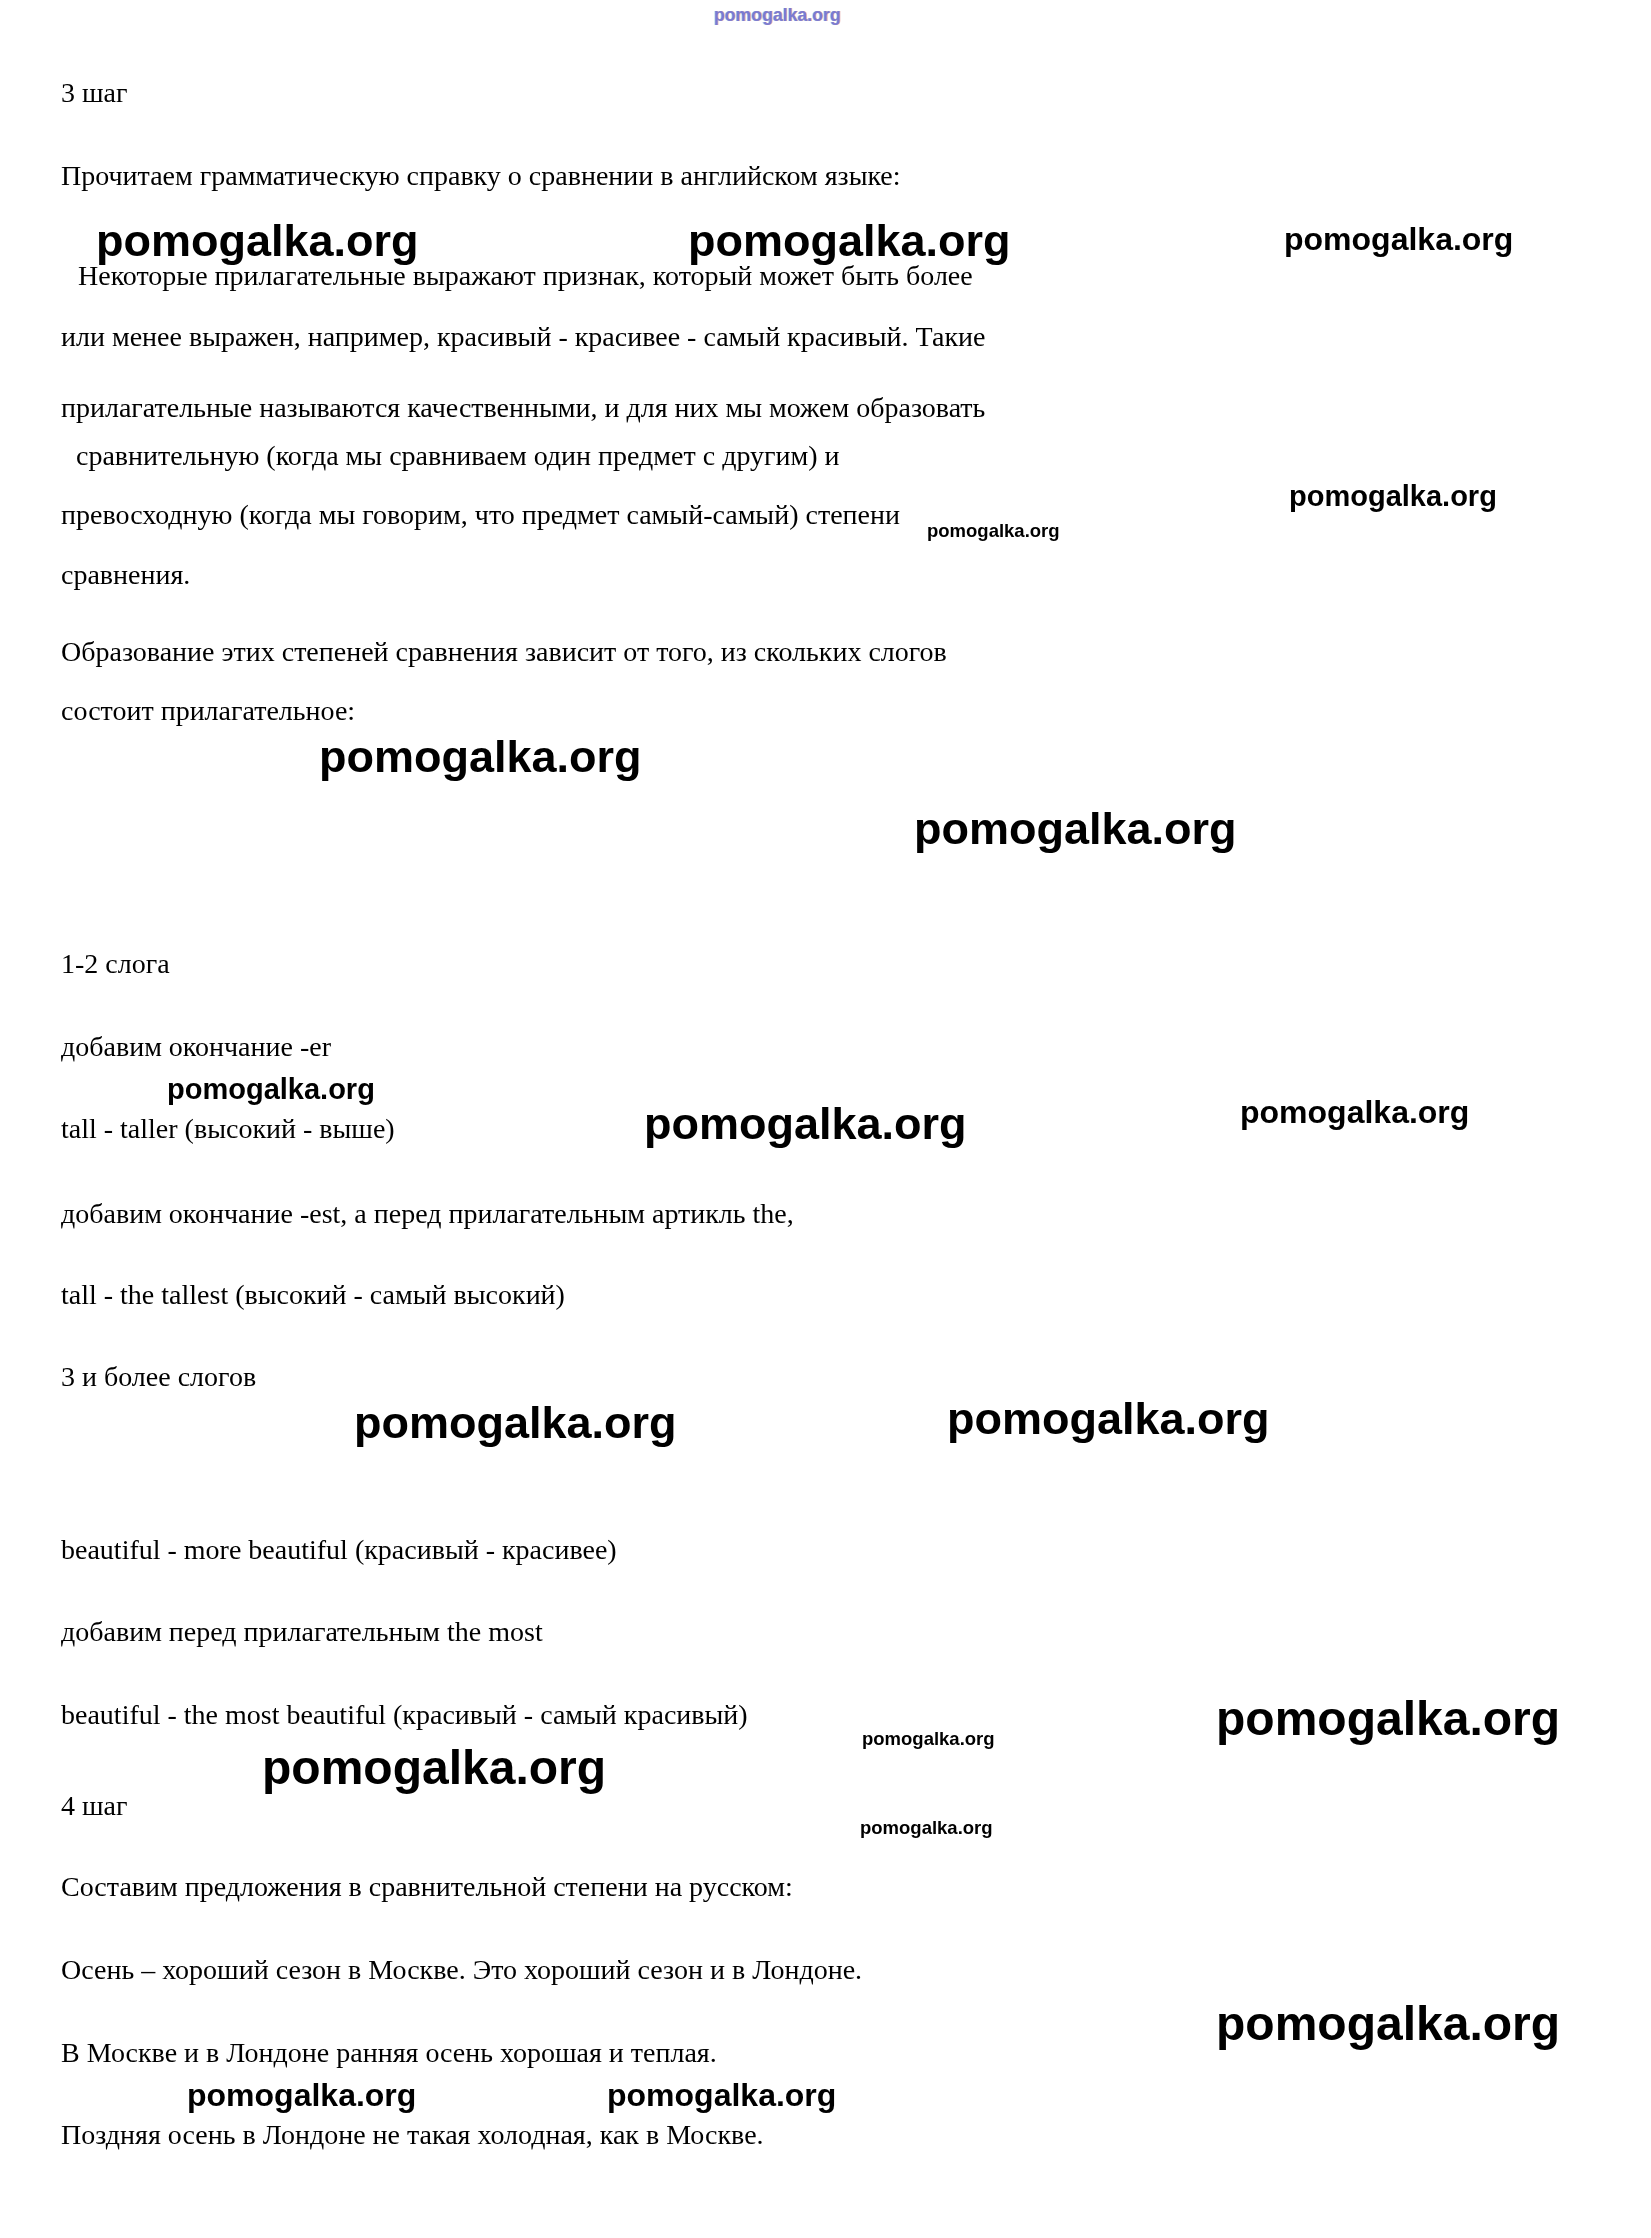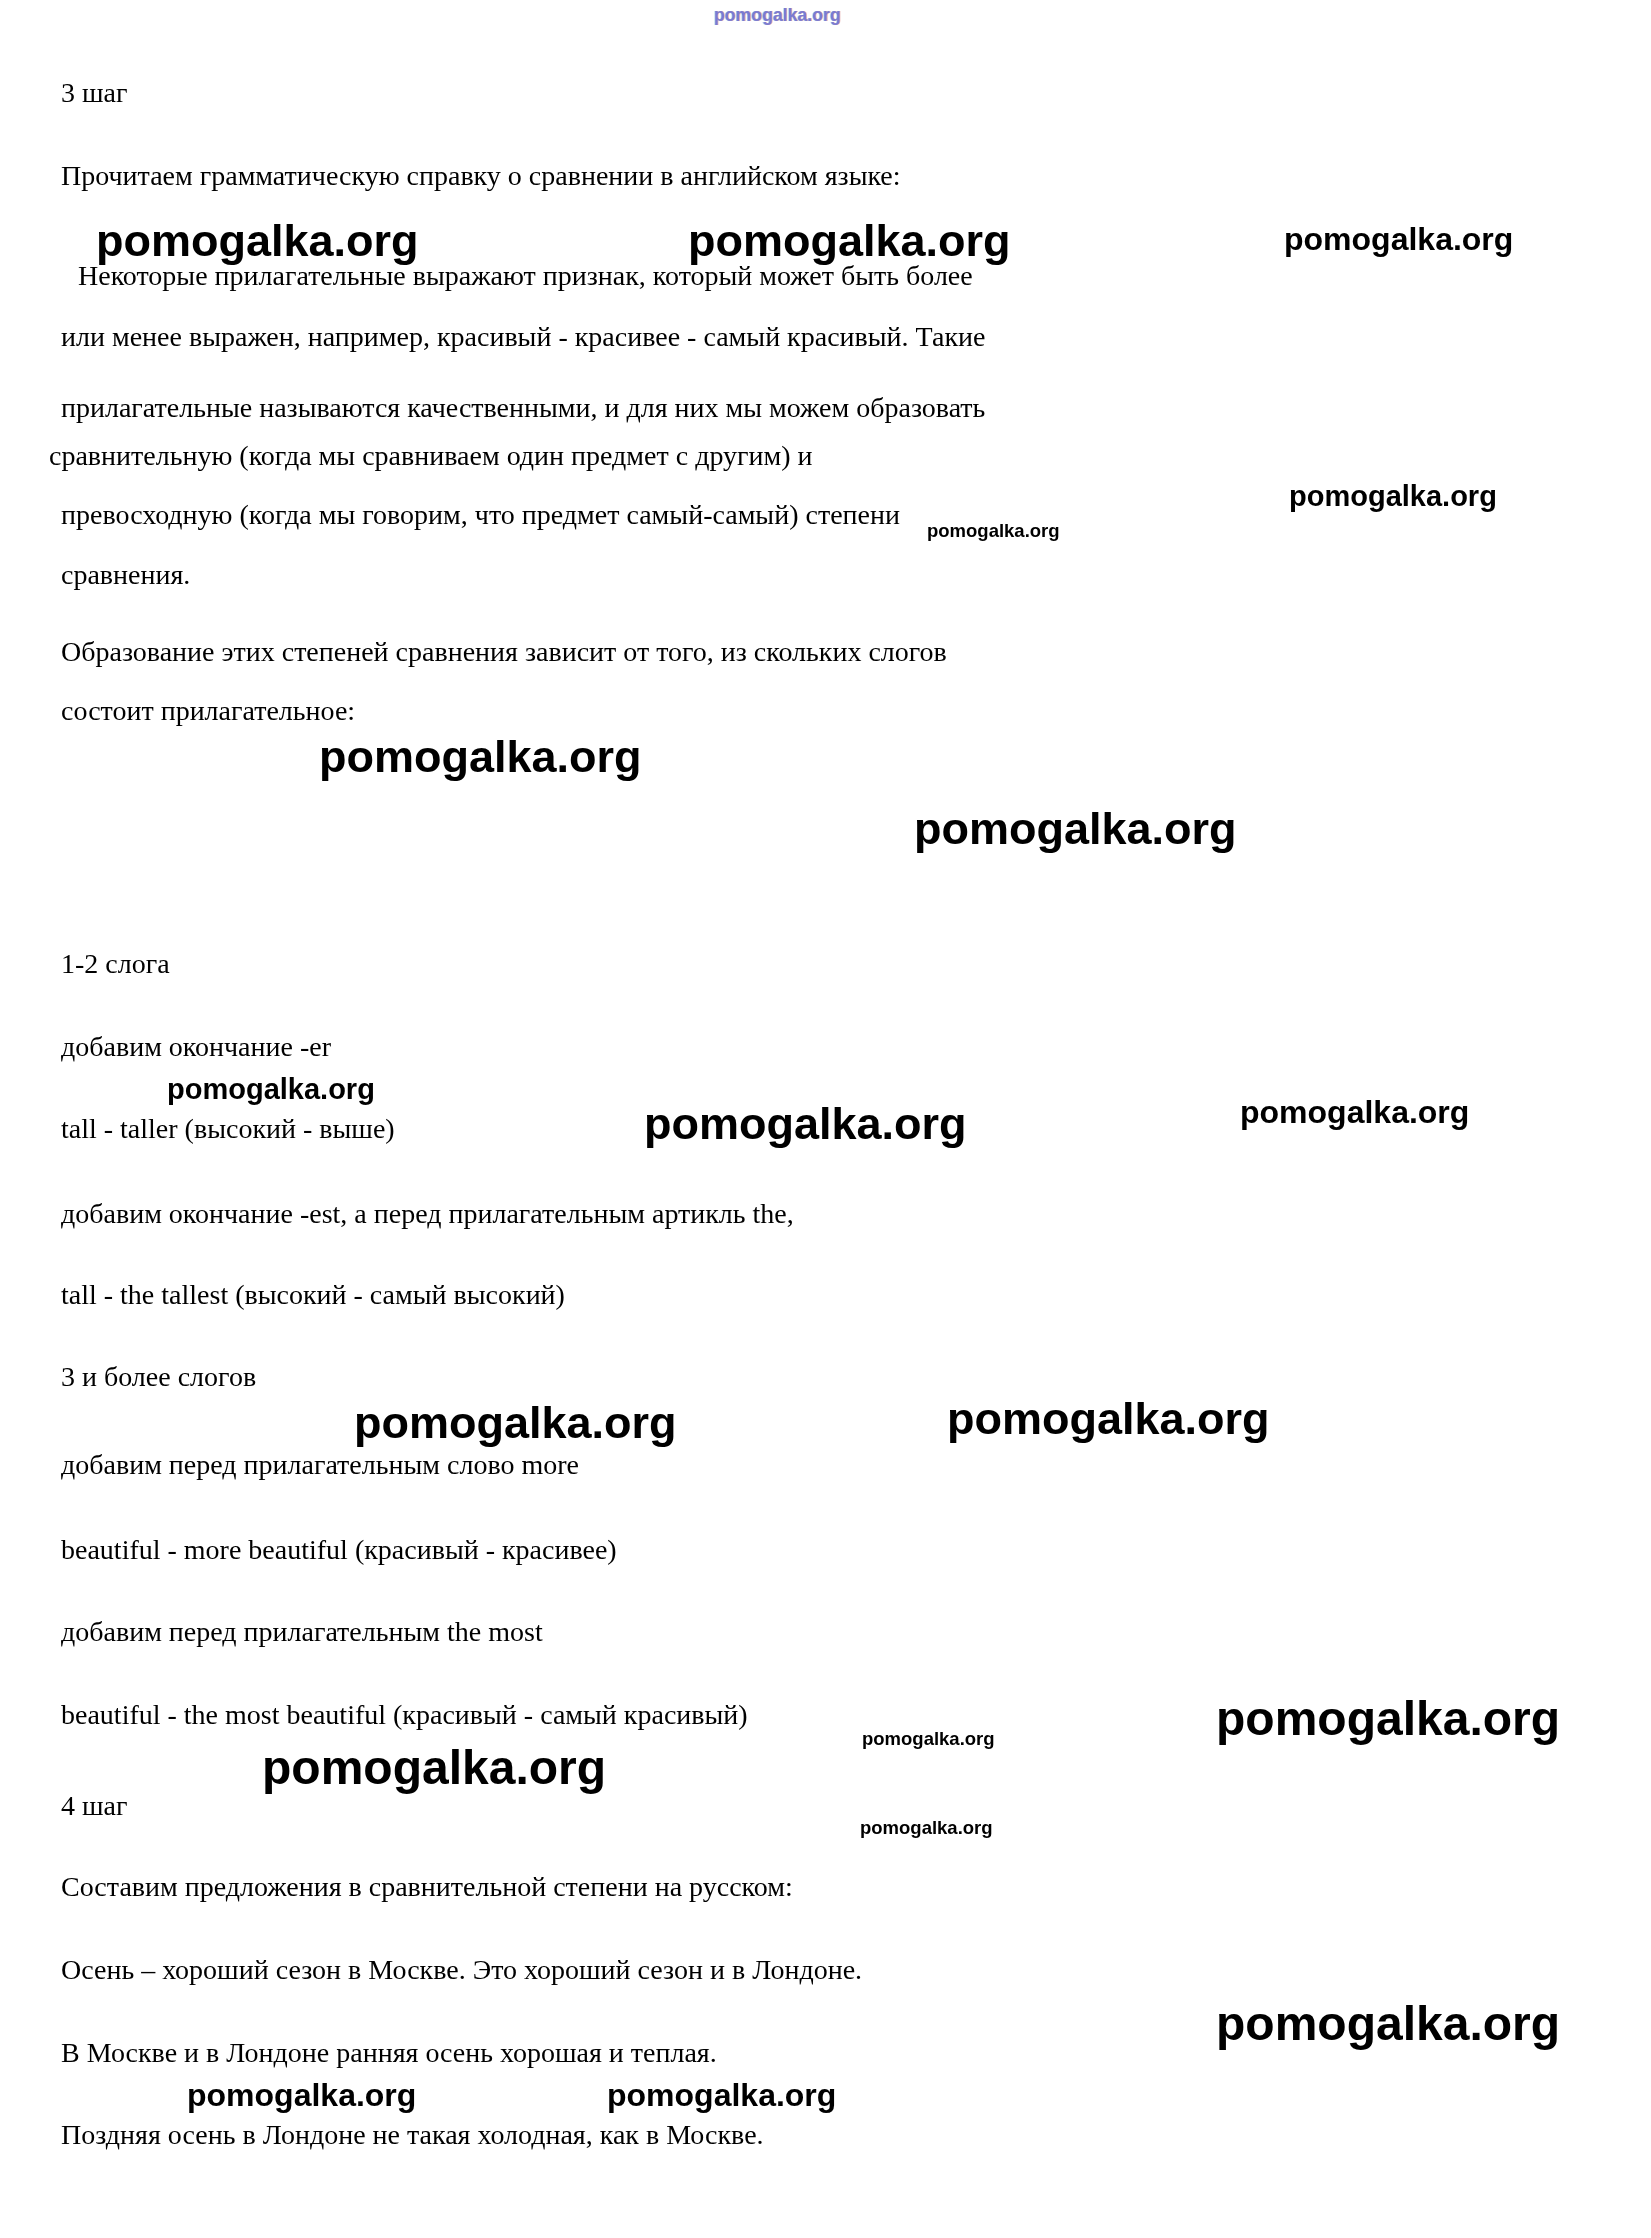--- a/index.html
+++ b/index.html
@@ -58,21 +58,21 @@
   <div class="line" style="left:61px; top:76px;">3 шаг</div>
   <div class="line" style="left:61px; top:159px;">Прочитаем грамматическую справку о сравнении в английском языке:</div>
 
   <div class="wm wm-lg" style="left:96px;  top:215px;">pomogalka.org</div>
   <div class="wm wm-lg" style="left:688px;  top:215px;">pomogalka.org</div>
   <div class="wm wm-md" style="left:1284px; top:221px;">pomogalka.org</div>
 
   <div class="line" style="left:78px; top:259px;text-align:right;">Некоторые прилагательные выражают признак, который может быть более</div>
   <div class="line" style="left:61px; top:320px;">или менее выражен, например, красивый - красивее - самый красивый. Такие</div>
   <div class="line" style="left:61px; top:391px;">прилагательные называются качественными, и для них мы можем образовать</div>
-  <div class="line" style="left:49px; top:439px;">сравнительную (когда мы сравниваем один предмет с другим) и</div>
+  <div class="line" style="left:76px; top:439px;">сравнительную (когда мы сравниваем один предмет с другим) и</div>
   <div class="line" style="left:61px; top:498px;">превосходную (когда мы говорим, что предмет самый-самый) степени</div>
   <div class="line" style="left:61px; top:558px;">сравнения.</div>
 
   <div class="wm wm-sm" style="left:1289px; top:480px;">pomogalka.org</div>
   <div class="wm wm-xs" style="left:927px; top:520px;">pomogalka.org</div>
 
   <div class="line" style="left:61px; top:635px;">Образование этих степеней сравнения зависит от того, из скольких слогов</div>
   <div class="line" style="left:61px; top:694px;">состоит прилагательное:</div>
 
   <div class="wm wm-lg" style="left:319px; top:731px;">pomogalka.org</div>
@@ -88,21 +88,20 @@
   <div class="wm wm-lg" style="left:644px;  top:1098px;">pomogalka.org</div>
   <div class="wm wm-md" style="left:1240px; top:1094px;">pomogalka.org</div>
 
   <div class="line" style="left:61px; top:1197px;">добавим окончание -est, а перед прилагательным артикль the,</div>
   <div class="line" style="left:61px; top:1278px;">tall - the tallest (высокий - самый высокий)</div>
 
   <div class="line" style="left:61px; top:1360px;">3 и более слогов</div>
   <div class="wm wm-lg" style="left:354px;  top:1397px;">pomogalka.org</div>
   <div class="wm wm-lg" style="left:947px; top:1393px;">pomogalka.org</div>
 
-  <div class="line" style="left:61px; top:1448px;">добавим перед прилагательным слово more</div>
   <div class="line" style="left:61px; top:1533px;">beautiful - more beautiful (красивый - красивее)</div>
   <div class="line" style="left:61px; top:1615px;">добавим перед прилагательным the most</div>
   <div class="line" style="left:61px; top:1698px;">beautiful - the most beautiful (красивый - самый красивый)</div>
 
   <div class="wm wm-xl" style="left:1216px; top:1691px;">pomogalka.org</div>
   <div class="wm wm-xl" style="left:262px;  top:1740px;">pomogalka.org</div>
   <div class="wm wm-xs" style="left:862px; top:1728px;">pomogalka.org</div>
 
   <div class="line" style="left:61px; top:1789px;">4 шаг</div>
 

